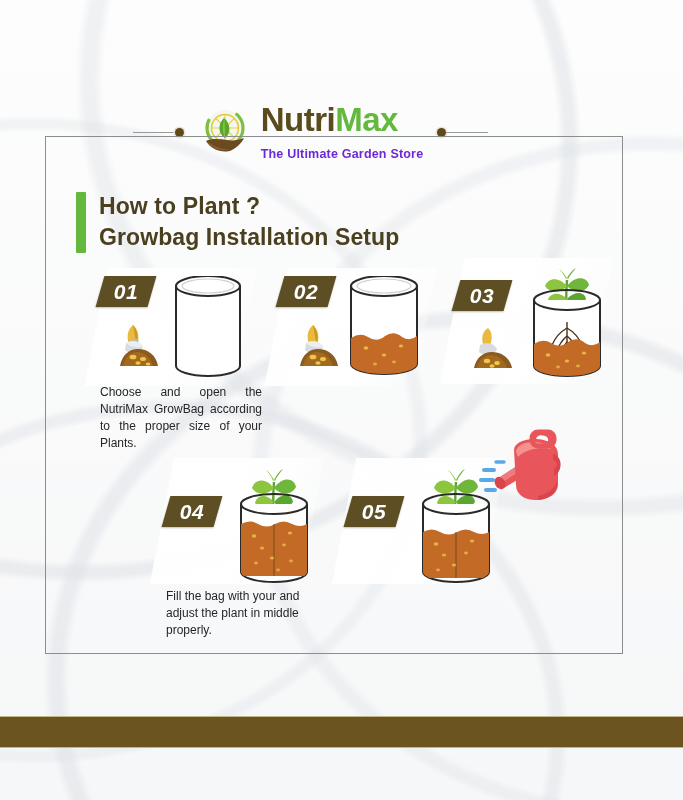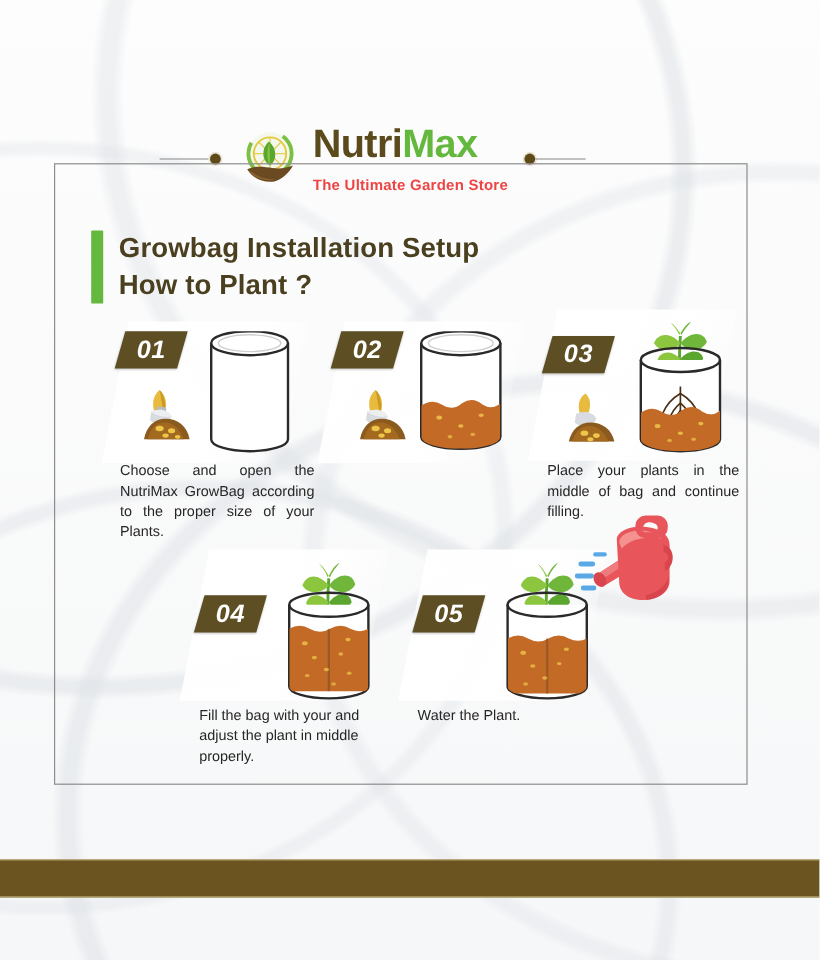--- a/index.html
+++ b/index.html
@@ -44,21 +44,21 @@
   .rule-wrap.left{margin-right:14px;}
   .rule-wrap.right{margin-left:14px;}
 
   .logo{display:flex;align-items:center;gap:9px;}
   .logo-mark{width:54px;height:54px;position:relative;flex:none;}
   .logo-text{display:flex;flex-direction:column;line-height:1;}
   .logo-word{font-size:33px;font-weight:bold;letter-spacing:-.5px;}
   .logo-word .nutri{color:#5a4a1c;}
   .logo-word .max{color:#63b83d;}
   .logo-tag{
-    font-size:12.5px;color:#ef4444;font-weight:bold;
+    font-size:12.5px;color:#6d28d9;font-weight:bold;
     letter-spacing:.2px;margin-top:12px;
   }
 
   
   .title-block{
     position:absolute;left:76px;top:192px;display:flex;gap:13px;
   }
   .title-bar{width:10px;background:#63b83d;border-radius:1px;}
   .title-lines{display:flex;flex-direction:column;gap:2px;}
   .title-line{
@@ -152,22 +152,22 @@
     <div class="rule-dot"></div>
     <div class="rule"></div>
   </div>
 </div>
 
 <div class="frame"></div>
 
 <div class="title-block">
   <div class="title-bar"></div>
   <div class="title-lines">
+    <div class="title-line">How to Plant ?</div>
     <div class="title-line">Growbag Installation Setup</div>
-    <div class="title-line">How to Plant ?</div>
   </div>
 </div>
 
 <div class="step" id="step-01">
   <div class="beam"></div>
   <div class="step-visual">
     <div class="badge">
       <span>01</span>
     </div>
     <div class="trowel">
@@ -290,21 +290,20 @@
           <ellipse cx="20" cy="89" rx="2.4" ry="1.7" fill="#edc64a" opacity=".85"></ellipse>
           <ellipse cx="39" cy="95" rx="2.2" ry="1.5" fill="#edc64a" opacity=".85"></ellipse>
           <ellipse cx="56" cy="87" rx="2.2" ry="1.5" fill="#edc64a" opacity=".85"></ellipse>
           <ellipse cx="30" cy="101" rx="2" ry="1.4" fill="#edc64a" opacity=".7"></ellipse>
           <ellipse cx="50" cy="100" rx="2" ry="1.4" fill="#edc64a" opacity=".7"></ellipse>
         </g>
         <ellipse cx="39" cy="34" rx="33" ry="10" fill="none" stroke="#2a2a2a" stroke-width="2"></ellipse>
       </svg>
     </div>
   </div>
-  <div class="step-text">Place your plants in the middle of bag and continue filling.</div>
 </div>
 
 <div class="step" id="step-04">
   <div class="beam"></div>
   <div class="step-visual" style="height:122px;">
     <div class="badge" style="top:30px;">
       <span>04</span>
     </div>
     <div class="bag" style="left:68px;top:0;">
       <svg width="80" height="122" viewBox="0 0 80 122">
@@ -399,16 +398,15 @@
         <path d="M46 28 C46 22 54 18 64 18 C72 18 78 21 81 25 C72 23 56 24 48 33 Z" fill="#f5918f"></path>
         <path d="M68 72 C78 70 86 64 87 55 L87 62 C86 70 78 75 68 76 Z" fill="#d8454c"></path>
 
         <path d="M62 15 C62 8 72 6 78 9 C84 12 84 20 80 22 L76 20 C79 18 79 13 75 12 C70 10 66 12 66 16 Z" fill="#e8565b"></path>
         <rect x="62" y="8" width="22" height="14" rx="6" fill="none" stroke="#e8565b" stroke-width="5"></rect>
 
         <path d="M83 30 C93 32 93 48 84 52 L84 45 C88 43 88 37 83 36 Z" fill="#d8454c"></path>
       </svg>
     </div>
   </div>
-  <div class="step-text nojust">Water the Plant.</div>
 </div>
 
 <div class="bottom-bar"></div>
 
 </body></html>

